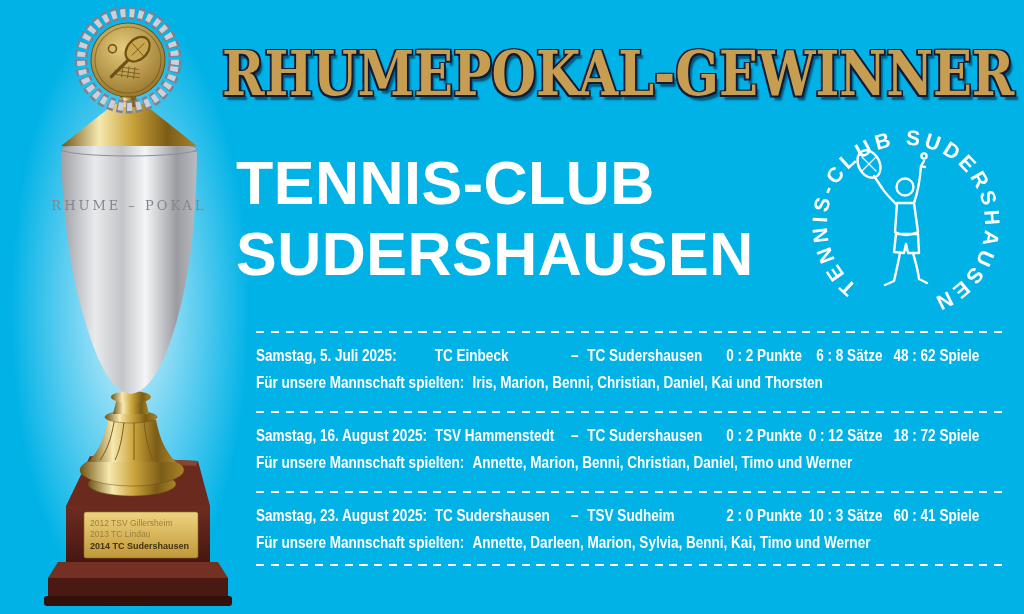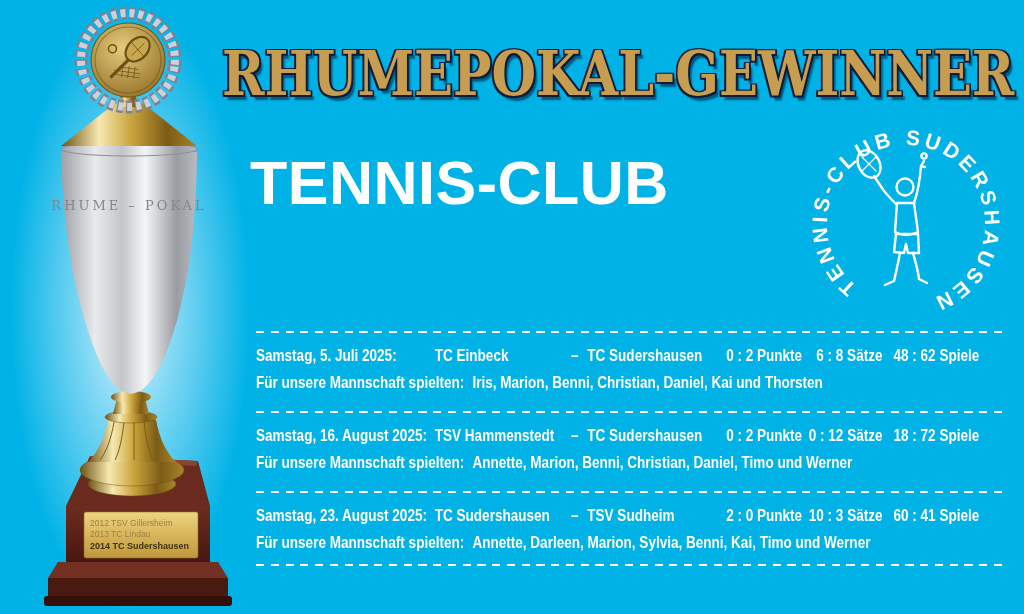--- a/index.html
+++ b/index.html
@@ -14,21 +14,21 @@
     font-family:"DejaVu Serif", serif; font-weight:700; font-size:62px;
     color:#c79d52; white-space:nowrap;
     transform:scaleX(0.825); transform-origin:left top;
     text-shadow:
       -2px -1px 0 #0e1c38, 2px -1px 0 #0e1c38,
       -2px 2px 0 #0e1c38, 2px 2px 0 #0e1c38,
       4px 5px 2px rgba(8,16,44,0.55);
   }
   
   .heading{
-    position:absolute; left:250px; top:148px;
+    position:absolute; left:236px; top:148px;
     font-weight:700; font-size:61px; line-height:1.16;
     color:#ffffff; letter-spacing:0.5px;
   }
   
   .results{
     position:absolute; left:256px; top:331px; width:917px;
     transform:scaleX(0.82); transform-origin:left top;
     color:#fff; font-weight:700;
   }
   .sep{
@@ -149,20 +149,21 @@
         <circle cx="111" cy="51" r="4" fill="none" stroke="#6b5115" stroke-width="1.5"></circle>
         <path d="M116,72 h26 M118,76 h24 M120,68 h20 M124,66 v12 M130,66 v12 M136,66 v12" stroke="#6b5115" stroke-width="0.7" fill="none"></path>
       </g>
     </g>
   </svg>
 
   <div class="title">RHUMEPOKAL-GEWINNER 2025</div>
 
   <div class="heading">
     <div>TENNIS-CLUB</div>
+    <div>SUDERSHAUSEN</div>
   </div>
 
   <svg class="logo" width="200" height="200" viewBox="0 0 200 200">
     <defs>
       <path id="ringPath" d="M51.4,162.3 A79,79 0 1 1 148.6,37.7 A79,79 0 1 1 51.4,162.3" fill="none"></path>
     </defs>
     <text font-size="21" fill="#ffffff" letter-spacing="2">
       <textPath href="#ringPath" xlink:href="#ringPath" textLength="416" lengthAdjust="spacing">TENNIS-CLUB SUDERSHAUSEN</textPath>
     </text>
     <g stroke="#ffffff" fill="none" stroke-width="2.4" stroke-linecap="round" stroke-linejoin="round">

